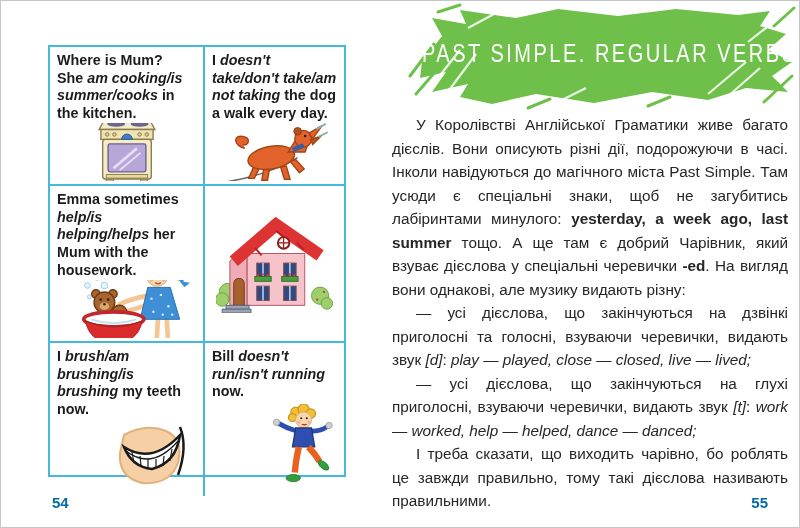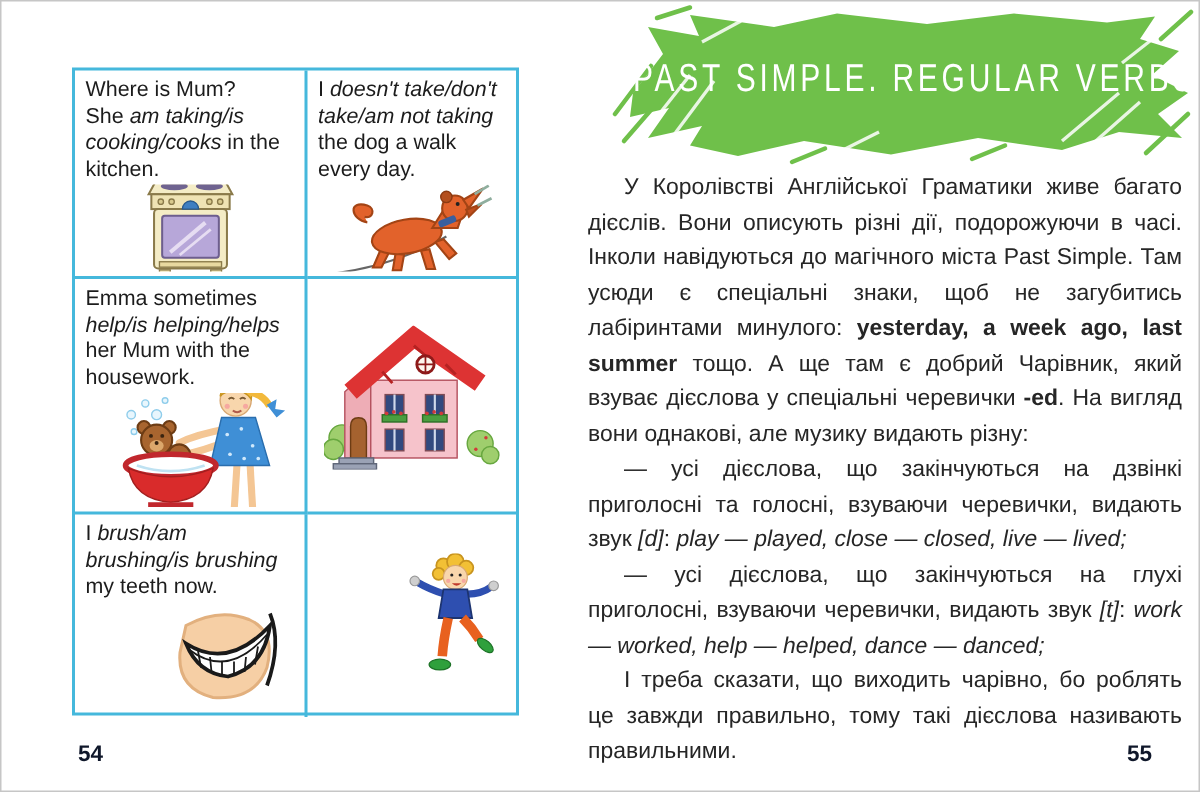--- a/index.html
+++ b/index.html
@@ -28,26 +28,26 @@
     border-right:2px solid var(--table-border,#45b8dc);
     border-bottom:2px solid var(--table-border,#45b8dc);
     padding:5px 7px 3px;
     display:flex; flex-direction:column;
   }
   .cell:nth-child(2n){ border-right:none; }
   .cell:nth-child(n+5){ border-bottom:none;align-items:flex-end; }
   .cell-text{
     width:100%;
     font-size:14.3px; line-height:1.24;
-    font-weight:400; color:#1c1c1c;
+    font-weight:700; color:#1c1c1c;
     white-space:pre-wrap;
   }
   .illus{ flex:1; display:flex; align-items:center; justify-content:center; overflow:hidden; }
 
-  .page-number{ position:absolute; bottom:17px; font-size:15px; font-weight:600; color:#0f172a; }
+  .page-number{ position:absolute; bottom:17px; font-size:15px; font-weight:600; color:#0369a1; }
   #left-page  .page-number{ left:52px; }
   #right-page .page-number{ right:32px; }
 
   
   .banner{ position:absolute; left:33px; top:2px; width:388px; height:108px; }
   .banner svg{ width:100%; height:100%; display:block; }
   .bg-fill{ fill:var(--banner-green,#6fc04a); }
   .bg-stroke{ stroke:var(--banner-green,#6fc04a); }
   .banner-title{
     position:absolute; left:14px; right:6px; top:40px;
@@ -70,21 +70,21 @@
 </style>
 </head>
 <body>
 
 <div class="page" id="left-page">
 
   <div class="grammar-table">
 
     <div class="cell">
       <div class="cell-text"><span class="">Where is Mum?
-She </span><span class="i">am taking/is cooking/cooks</span><span class=""> in the kitchen.</span></div>
+She </span><span class="i">am cooking/is summer/cooks</span><span class=""> in the kitchen.</span></div>
       <div class="illus">
         <svg width="72" height="72" viewBox="0 0 78 80">
           <g stroke="#8a7a4a" stroke-width="1.5" fill="#f4ecc6">
             <polygon points="14,4 64,4 70,15 8,15"></polygon>
             <rect x="10" y="15" width="58" height="11" fill="#efe3b4"></rect>
             <rect x="12" y="26" width="54" height="44" rx="3"></rect>
           </g>
           <ellipse cx="27" cy="9" rx="10" ry="3" fill="#6f6390"></ellipse>
           <ellipse cx="53" cy="9" rx="10" ry="3" fill="#6f6390"></ellipse>
           <circle cx="17" cy="20.5" r="2" fill="#d8c98e" stroke="#8a7a4a"></circle>
@@ -231,20 +231,21 @@
           <path d="M16,16 Q38,4 58,12 Q76,20 70,44 Q62,66 34,64 Q10,58 12,34 Z" fill="#f6cfa5" stroke="#e2b07e" stroke-width="2"></path>
           <path d="M72,8 Q80,28 70,56" stroke="#1a1a1a" stroke-width="2.5" fill="none"></path>
           <path d="M16,28 Q44,46 72,16 Q68,44 44,50 Q24,48 16,28 Z" fill="#fff" stroke="#1a1a1a" stroke-width="2.5"></path>
           <path d="M18,32 Q44,52 70,22" stroke="#1a1a1a" stroke-width="1.2" fill="none"></path>
           <path d="M24,33 L26,44 M32,37 L33,47 M40,40 L40,49 M48,40 L48,49 M56,37 L55,47 M64,30 L62,42" stroke="#1a1a1a" stroke-width="1.2"></path>
         </svg>
       </div>
     </div>
 
     <div class="cell">
+      <div class="cell-text"><span class="">Bill </span><span class="i">doesn't run/isn't running</span><span class=""> now.</span></div>
       <div class="illus">
         <svg width="70" height="86" viewBox="0 0 84 108">
           <g fill="#f2c035" stroke="#c8941f" stroke-width="1.5">
             <circle cx="34" cy="10" r="6"></circle>
               <circle cx="44" cy="7" r="7"></circle>
             <circle cx="53" cy="12" r="6"></circle>
               <circle cx="30" cy="17" r="5"></circle>
           </g>
           <circle cx="44" cy="20" r="10" fill="#f8d6ac" stroke="#d8a873"></circle>
           <circle cx="41" cy="18" r="1.3" fill="#222"></circle>

